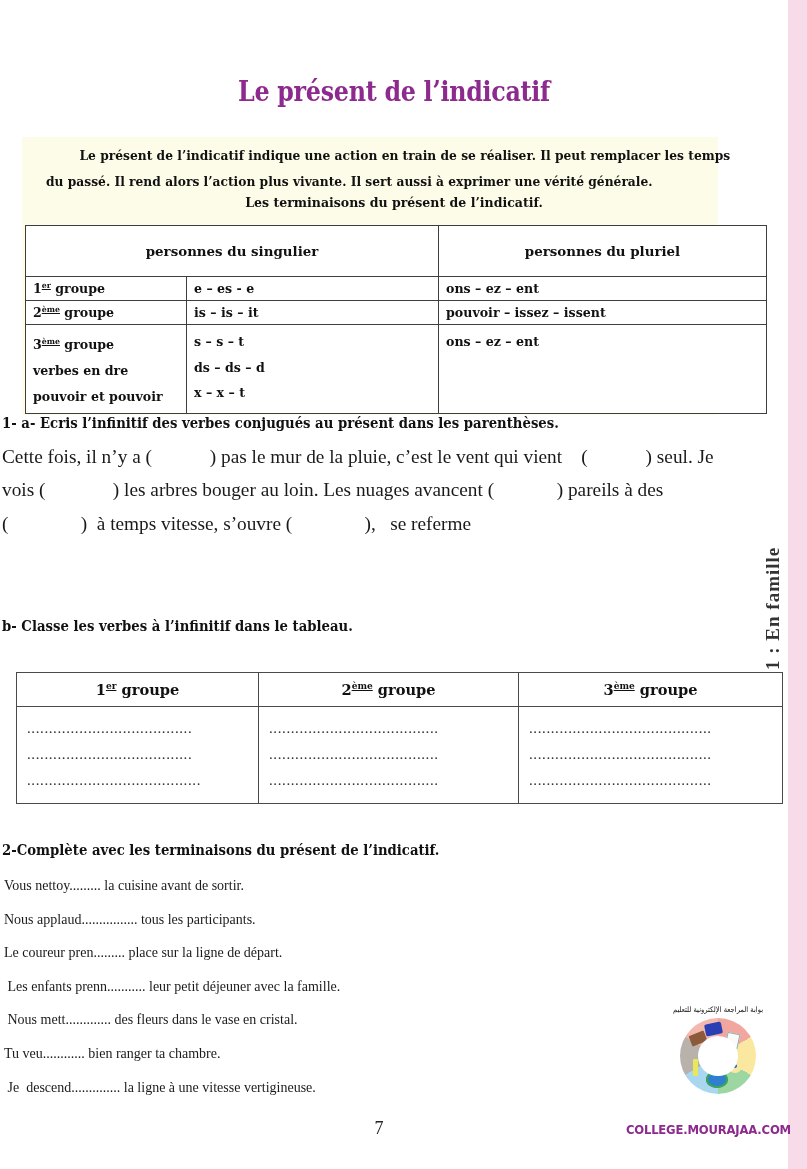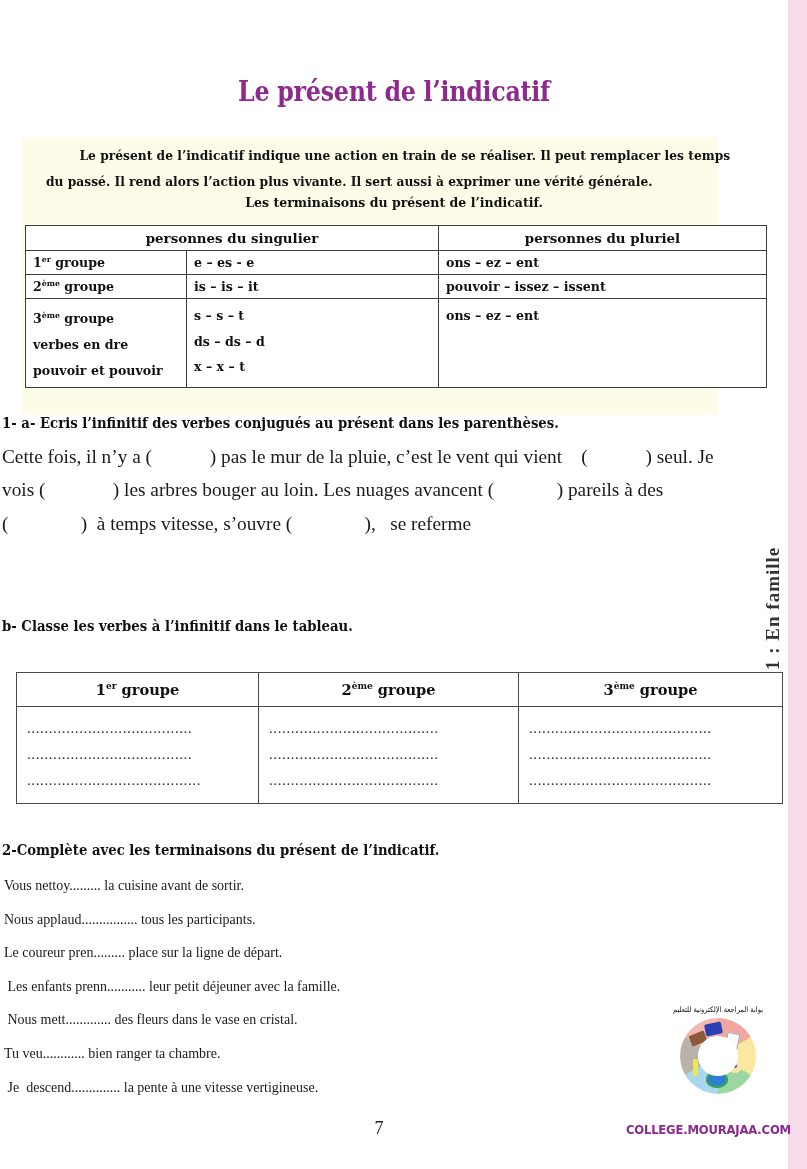--- a/index.html
+++ b/index.html
@@ -101,27 +101,27 @@
     font-weight: bold;
     font-size: 12.6px;
     padding: 4px 7px;
     color: #111;
     vertical-align: top;
     background: #ffffff;
   }
   .endings-table td.hdr {
     text-align: center;
     font-size: 13.4px;
-    padding: 4px 4px;
+    padding: 17px 4px;
   }
   .et-c1 { width: 161px; }
   .et-c2 { width: 252px; }
   .et-c3 { width: 328px; }
   .grp-cell { line-height: 25.5px; }
-  sup { font-size: 0.62em; vertical-align: super; }
+  sup { font-size: 0.62em; vertical-align: super; text-decoration: underline; }
 
   
   .ex-head {
     position: absolute;
     font-family: "DejaVu Serif", serif;
     font-weight: bold;
     font-size: 14.4px;
     color: #111;
     white-space: nowrap;
     transform: scaleX(0.92);
@@ -388,21 +388,21 @@
 
 <div class="ex-head" style="left:2px; top:841px;">2-Complète avec les terminaisons du présent de l’indicatif.</div>
 
 <div class="ex2-body">
   <div>Vous nettoy......... la cuisine avant de sortir.</div>
   <div>Nous applaud................ tous les participants.</div>
   <div>Le coureur pren......... place sur la ligne de départ.</div>
   <div> Les enfants prenn........... leur petit déjeuner avec la famille.</div>
   <div> Nous mett............. des fleurs dans le vase en cristal.</div>
   <div>Tu veu............ bien ranger ta chambre.</div>
-  <div> Je  descend.............. la pente à une vitesse vertigineuse.</div>
+  <div> Je  descend.............. la ligne à une vitesse vertigineuse.</div>
 </div>
 
 <div class="logo-wrap">
   <div class="logo-ring"></div>
   <div class="logo-book"></div>
   <div class="logo-cap"></div>
   <div class="logo-paper"></div>
   <div class="logo-atom"></div>
   <div class="logo-flask"></div>
   <div class="logo-globe"></div>

